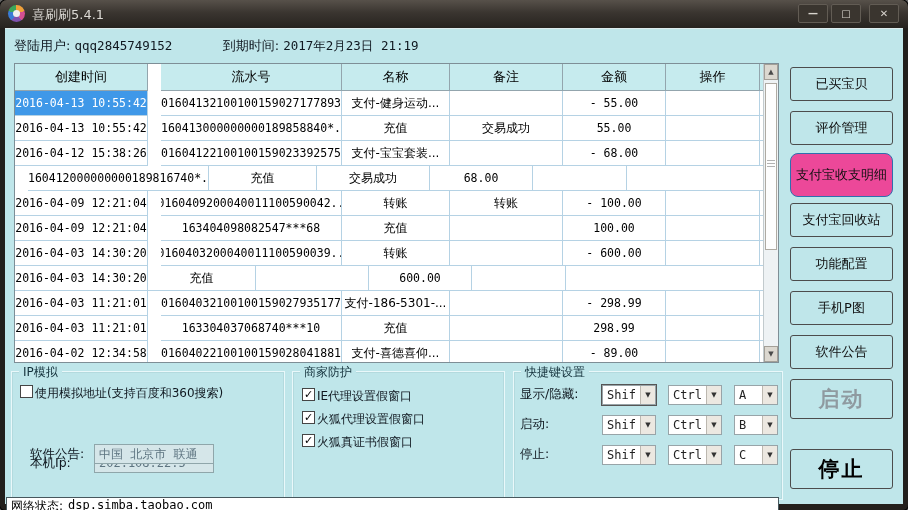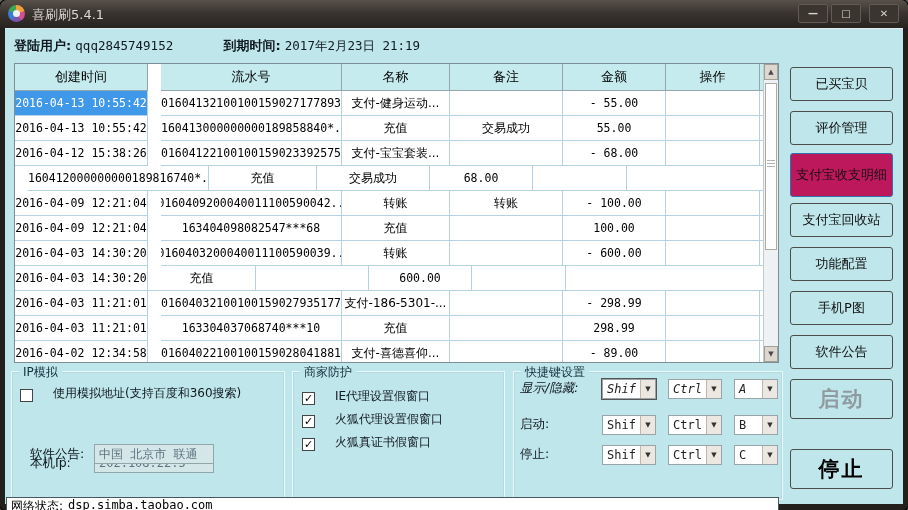--- a/index.html
+++ b/index.html
@@ -21,21 +21,21 @@
   .win-btn { width: 30px; height: 19px; background: #3a352f; border: 1px solid #625c54;
              border-radius: 2px; color: #d8d4ce; font-size: 10px; font-weight: bold;
              display: flex; align-items: center; justify-content: center; cursor: pointer; }
   .win-btn.close { margin-left: 5px; }
 
   
   .client { position: absolute; left: 5px; top: 28px; width: 898px; height: 476px;
             background: #bfe6ea; border-top: 1px solid #ddecee; }
 
   .infobar { position: absolute; left: 9px; top: 8px; font-size: 13px; color: #101820; }
-  .infobar b { font-weight: bold; }
+  .infobar b { font-weight: normal; }
   .infobar .val { font-family: "DejaVu Sans Mono", "Liberation Mono", monospace; font-size: 12.5px; }
   .info-gap { display: inline-block; width: 42px; }
 
   
   .table { position: absolute; left: 9px; top: 34px; width: 765px; height: 300px;
            background: #fff; border: 1px solid #7e8e96; overflow: hidden; }
   .thead { display: flex; height: 27px; }
   .th { flex: none; background: #c6ebee; border-right: 1px solid #93a5ad; border-bottom: 1px solid #93a5ad;
         font-size: 13px; color: #000; display: flex; align-items: center; justify-content: center; cursor: default; }
   .tr { display: flex; height: 25px; }
@@ -60,41 +60,41 @@
   .sb-thumb { position: absolute; left: 1px; top: 19px; width: 12px; height: 167px;
               background: #fdfdfd; border: 1px solid #aeaaa2; cursor: pointer; }
   .sb-grip { width: 8px; height: 8px; margin: 76px auto 0;
              background: repeating-linear-gradient(#b2b2b2 0 1px, transparent 1px 3px); }
 
   
   .side-btn { position: absolute; left: 785px; width: 103px; height: 34px;
               background: #bfe6ea; border: 1px solid #4c4c4c; border-radius: 3px;
               font-size: 13px; color: #101010; display: flex; align-items: center;
               justify-content: center; cursor: pointer; }
-  .side-btn.active { background: #be185d; border-color: #2f6fae; height: 44px; }
+  .side-btn.active { background: #ec4899; border-color: #2f6fae; height: 44px; border-radius: 8px; }
   .big-btn { position: absolute; left: 785px; width: 103px; height: 40px;
              background: #bfe6ea; border: 1px solid #4c4c4c; border-radius: 3px;
              font-size: 21px; font-weight: bold; letter-spacing: 2px;
              display: flex; align-items: center; justify-content: center; cursor: pointer; }
   .big-btn.start { top: 350px; color: #8f9aa0; }
   .big-btn.stop  { top: 420px; color: #000; }
 
   
   .gbox { position: absolute; top: 342px; height: 129px; border: 1px solid #e9f8fa;
           box-shadow: inset 0 0 0 1px rgba(130,165,172,0.18); }
   .gbox-title { position: absolute; top: -8px; left: 7px; background: #bfe6ea;
                 padding: 0 4px; font-size: 12px; color: #14323c; }
   .gb-ip { left: 6px; width: 274px; }
   .gb-prot { left: 287px; width: 213px; }
   .gb-hot { left: 508px; width: 270px; }
 
   .cb { width: 13px; height: 13px; background: #fff; border: 1px solid #454545;
         display: inline-flex; align-items: center; justify-content: center;
         font-size: 11px; line-height: 11px; color: #000; cursor: pointer; flex: none; }
-  .cb-row { position: absolute; display: flex; align-items: flex-end; gap: 20px;
+  .cb-row { position: absolute; display: flex; align-items: flex-start; gap: 2px;
             font-size: 12px; color: #101820; white-space: nowrap; }
 
   .fld-row { position: absolute; display: flex; align-items: center; font-size: 12.5px; color: #101820; }
   .fld-label { display: inline-block; }
   .tinput { width: 120px; height: 20px; background: #d5e6e9; border: 1px solid #8fa6aa;
             color: #5d7480; font-size: 12px; padding: 1px 4px;
             font-family: "DejaVu Sans Mono", "Liberation Mono", monospace; }
 
   .hk-row { position: absolute; left: 6px; right: 8px; height: 21px; display: flex; align-items: center; }
   .hk-label { width: 82px; font-size: 12.5px; color: #101820; text-align: left; flex: none; }
@@ -302,21 +302,21 @@
           <div class="cb-row" style="left: 9px; top: 62px;">
             <div class="cb" style="display: inline-flex;">✓</div>
             <div class="" style="display: inline;">火狐真证书假窗口</div>
           </div>
         </div>
     </div>
 
     <div class="gbox gb-hot">
       <span class="gbox-title">快捷键设置</span>
       <div id="hotkey-rows">
-          <div class="hk-row" style="top: 6px; font-style: italic;">
+          <div class="hk-row" style="top: 12px;">
             <div class="hk-label">显示/隐藏:</div>
             <div class="combo mod focused">
               <div class="combo-text">Shif</div>
               <div class="combo-arrow">▼</div>
             </div>
             <div class="combo mod">
               <div class="combo-text">Ctrl</div>
               <div class="combo-arrow">▼</div>
             </div>
             <div class="combo key">

